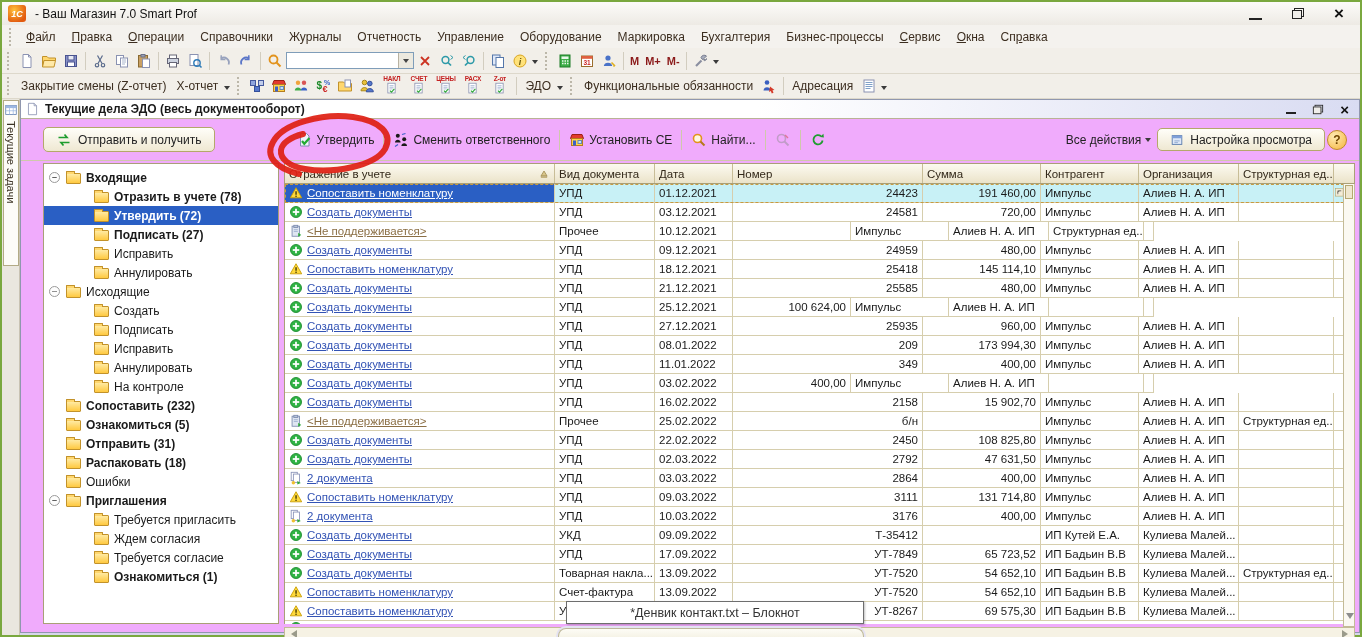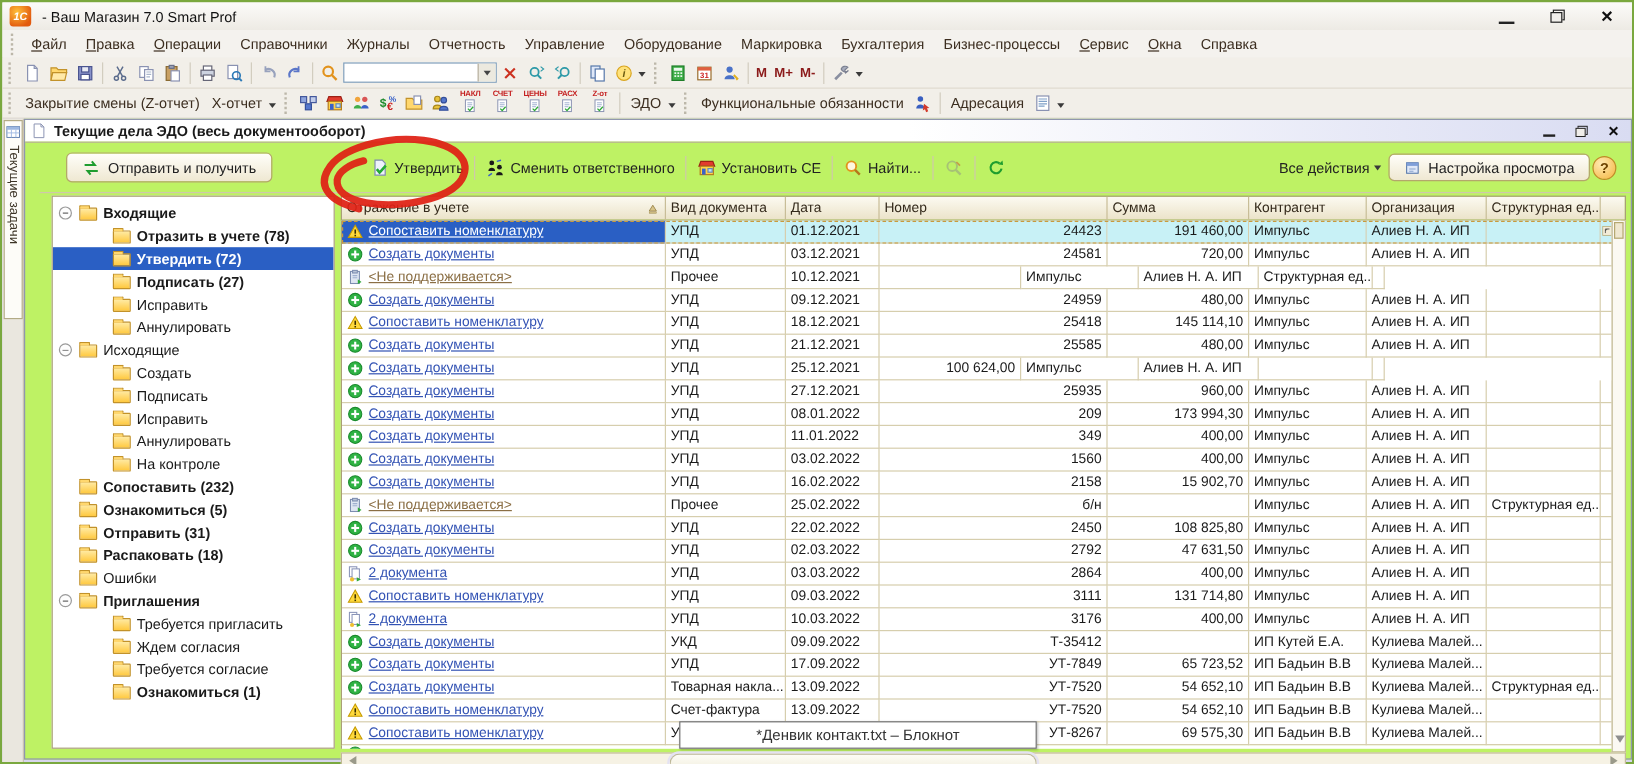--- a/index.html
+++ b/index.html
@@ -41,30 +41,30 @@
   .mlabel{color:#8b1a1a;font-weight:bold;font-size:11px;padding:0 3px;width:auto;}
   .ttext{font-size:12px;color:#3c2e20;padding:0 5px;white-space:nowrap;flex:none;}
   .mini{display:flex;flex-direction:column;align-items:center;width:27px;flex:none;margin-top:-2px;}
   .minicap{font-size:6.5px;font-weight:bold;color:#c52222;line-height:7px;letter-spacing:-.2px;}
   
   .desktop{position:absolute;left:2px;top:99px;right:2px;bottom:2px;background:#d7d6ec;}
   .sidestrip{position:absolute;left:0;top:0;width:18px;bottom:0;background:#eae7df;border-right:1px solid #c9c3b3;}
   .sidetab{position:absolute;left:1px;top:1px;width:16px;height:166px;background:#fdfcf8;
            border:1px solid #b3ab86;display:flex;flex-direction:column;align-items:center;padding-top:3px;}
   .vlabel{writing-mode:vertical-rl;font-size:11px;color:#3d3426;margin-top:5px;}
-  .docwin{position:absolute;left:18px;top:0;right:0;bottom:2px;background:#bef264;border:1px solid #9097ae;}
+  .docwin{position:absolute;left:18px;top:0;right:0;bottom:2px;background:#f0abfc;border:1px solid #9097ae;}
   .dw-title{position:absolute;left:0;top:0;right:0;height:19px;
             background:linear-gradient(to right,#ffffff 55%,#d9dcf2);
             border-bottom:1px solid #b9b295;display:flex;align-items:center;gap:6px;
             font-weight:bold;font-size:12px;padding-left:5px;}
   .dw-btns{margin-left:auto;display:flex;gap:16px;margin-right:10px;align-items:center;}
   .dw-btns .wmin{width:10px;margin-top:8px;}
   .dw-btns .wrest{transform:scale(.85);}
   .dw-btns .wclose{font-size:15px;}
-  .dw-toolbar{position:absolute;left:12px;top:19px;right:0;height:42px;border-bottom:1px solid #cfc8ab;
+  .dw-toolbar{position:absolute;left:0;top:19px;right:0;height:42px;border-bottom:1px solid #cfc8ab;
               display:flex;align-items:center;padding:0 8px;}
   .btn-round{display:flex;align-items:center;gap:6px;height:25px;padding:0 12px;flex:none;
              border:1px solid #b4a76b;border-radius:5px;background:linear-gradient(#fffef9,#efe8d2);
              font-size:12px;color:#222;}
   .tool-lbl{display:flex;align-items:center;gap:4px;font-size:12px;color:#222;padding:2px 4px;white-space:nowrap;flex:none;}
   .vsep{width:1px;height:20px;background:#cfc8ab;margin:0 5px;flex:none;}
   .dw-right{margin-left:auto;display:flex;align-items:center;gap:2px;}
   .btn-help{width:20px;height:20px;border-radius:50%;border:1px solid #c08a28;flex:none;
             background:radial-gradient(circle at 35% 30%,#ffeab2,#f5b53f);
             font-weight:bold;color:#6e4400;display:flex;align-items:center;justify-content:center;font-size:12px;margin-right:4px;}
@@ -917,21 +917,20 @@
                   <svg width="14" height="14" viewBox="0 0 16 16">
                     <circle cx="8" cy="8" r="6.3" fill="#2fb344" stroke="#1a8a2c"></circle>
                     <rect x="7" y="4.3" width="2" height="7.4" fill="#fff"></rect>
                     <rect x="4.3" y="7" width="7.4" height="2" fill="#fff"></rect>
                   </svg>
                 </span>
                 <span class="lnk">Создать документы</span>
               </div>
               <div class="td" style="width: 100px;">УПД</div>
               <div class="td" style="width: 78px;">03.02.2022</div>
-              <div class="td num" style="width: 190px;">1560</div>
               <div class="td num" style="width: 118px;">400,00</div>
               <div class="td" style="width: 98px;">Импульс</div>
               <div class="td" style="width: 100px;">Алиев Н. А. ИП</div>
               <div class="td" style="width: 95px;"></div>
               <div class="td" style="width: 10px;"></div>
             </div>
             <div class="trow">
               <div class="td first" style="width: 270px;">
                 <span>
                   <svg width="14" height="14" viewBox="0 0 16 16">

